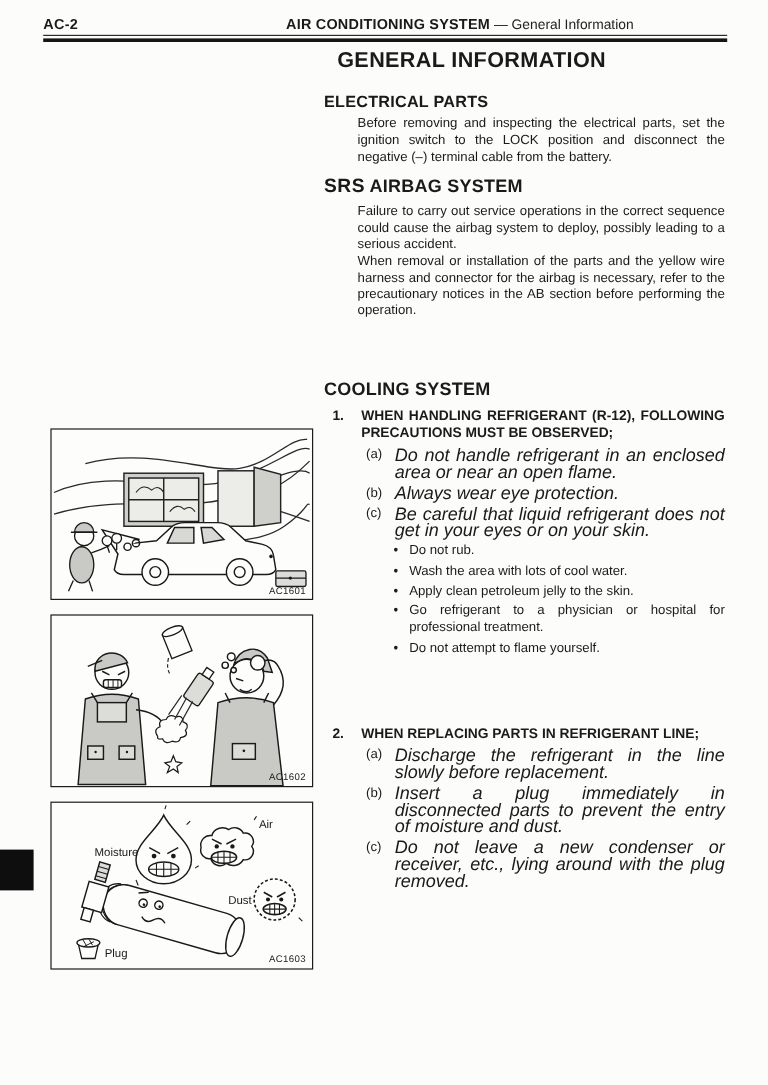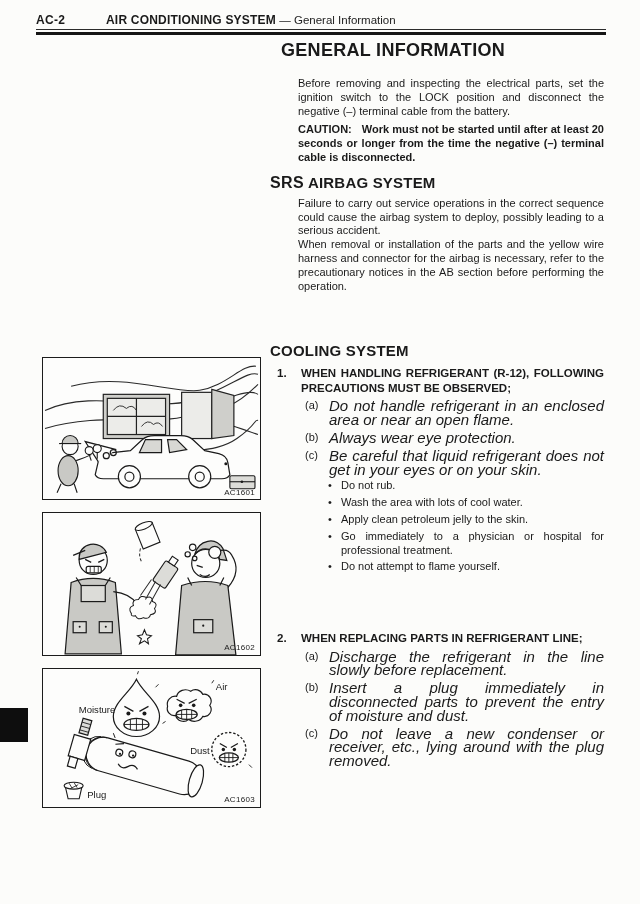--- a/index.html
+++ b/index.html
@@ -7,21 +7,21 @@
     width:640px;height:904px;position:relative;
     background:#fcfcfa;color:#1a1a1a;
     font-family:"Liberation Sans",sans-serif;
     -webkit-font-smoothing:antialiased;
   }
   .page{position:absolute;inset:0;overflow:hidden;}
 
   
   .hdr{position:absolute;left:36px;right:34px;top:13px;display:flex;align-items:baseline;}
   .hdr-code{font-weight:bold;font-size:12px;width:70px;letter-spacing:.3px;}
-  .hdr-center{flex:1;text-align:left;font-size:12px;}
+  .hdr-center{flex:1;text-align:right;font-size:12px;}
   .hdr-center b{letter-spacing:.2px;}
   .hdr-center .sub{font-weight:normal;font-size:11.5px;color:#222;}
   .hdr-spacer{width:78px;}
   .rule-thin{position:absolute;left:36px;right:34px;top:29px;height:1px;background:#2b2b2b;}
   .rule-thick{position:absolute;left:36px;right:34px;top:32px;height:2.5px;background:#151515;}
 
   
   .col{position:absolute;left:268px;width:336px;top:36px;}
   .main-title{font-size:18px;font-weight:bold;letter-spacing:.3px;margin:4px 0 16px 13px;}
   h2{margin:0;font-weight:bold;}
@@ -70,22 +70,22 @@
       <span class="sub">—  General Information</span>
     </span>
     <span class="hdr-spacer"></span>
   </div>
   <div class="rule-thin"></div>
   <div class="rule-thick"></div>
 
   <div class="col">
     <div class="main-title">GENERAL INFORMATION</div>
 
+    <h2 class="sec">ELECTRICAL PARTS</h2>
     <p class="body">Before removing and inspecting the electrical parts, set the ignition switch to the LOCK position and disconnect the negative (–) terminal cable from the battery.</p>
-    <p class="body caution"><span class="cl">CAUTION:</span><span>Work must not be started until after at least 20 seconds or longer from the time the negative (–) terminal cable is disconnected.</span></p>
 
     <h2 class="sec-lg"><span class="srs-prefix">SRS</span> <span>AIRBAG SYSTEM</span></h2>
     <p class="body">Failure to carry out service operations in the correct sequence could cause the airbag system to deploy, possibly leading to a serious accident.</p>
     <p class="body tight">When removal or installation of the parts and the yellow wire harness and connector for the airbag is necessary, refer to the precautionary notices in the AB section before performing the operation.</p>
 
     <h2 class="sec-cool">COOLING SYSTEM</h2>
 
     <div class="numitem">
       <span class="num">1.</span>
       <span class="ntitle">WHEN HANDLING REFRIGERANT (R-12), FOLLOWING PRECAUTIONS MUST BE OBSERVED;</span>
@@ -110,21 +110,21 @@
     <div class="bullet">
       <span class="bdot">•</span>
       <span class="btext">Wash the area with lots of cool water.</span>
     </div>
     <div class="bullet">
       <span class="bdot">•</span>
       <span class="btext">Apply clean petroleum jelly to the skin.</span>
     </div>
     <div class="bullet">
       <span class="bdot">•</span>
-      <span class="btext">Go immediately to a physician or hospital for professional treatment.</span>
+      <span class="btext">Go refrigerant to a physician or hospital for professional treatment.</span>
     </div>
     <div class="bullet">
       <span class="bdot">•</span>
       <span class="btext">Do not attempt to flame yourself.</span>
     </div>
 
     <div class="numitem mt-item2">
       <span class="num">2.</span>
       <span class="ntitle">WHEN REPLACING PARTS IN REFRIGERANT LINE;</span>
     </div>

